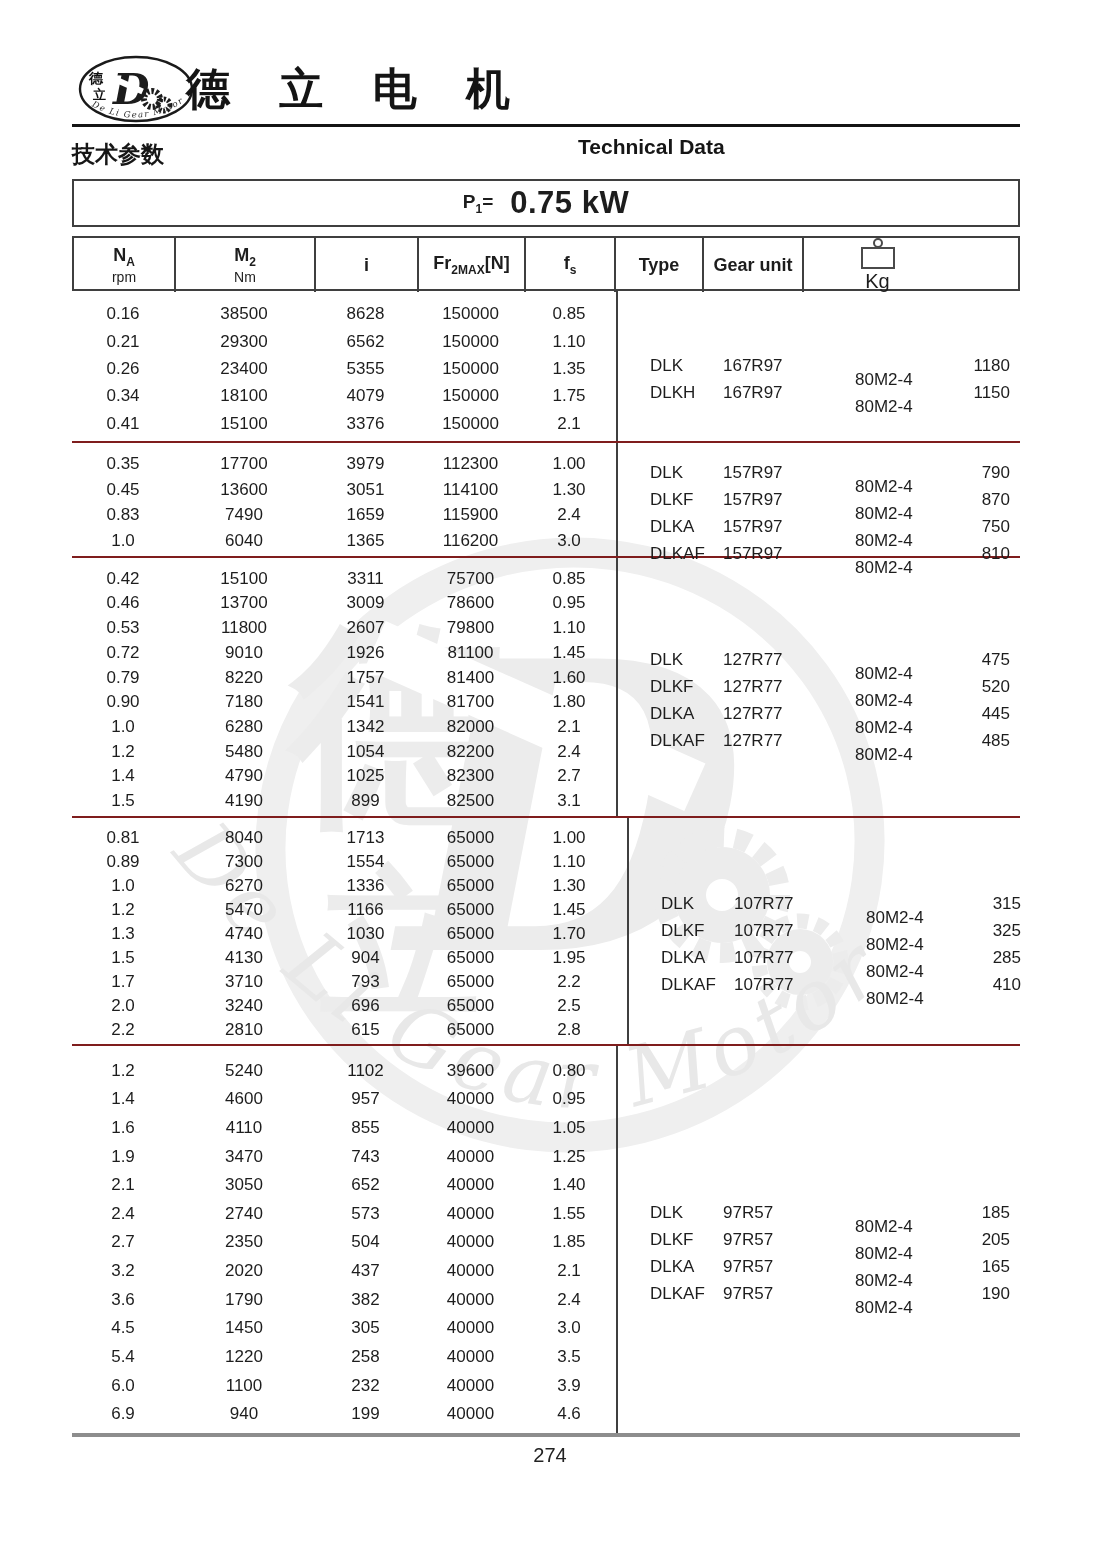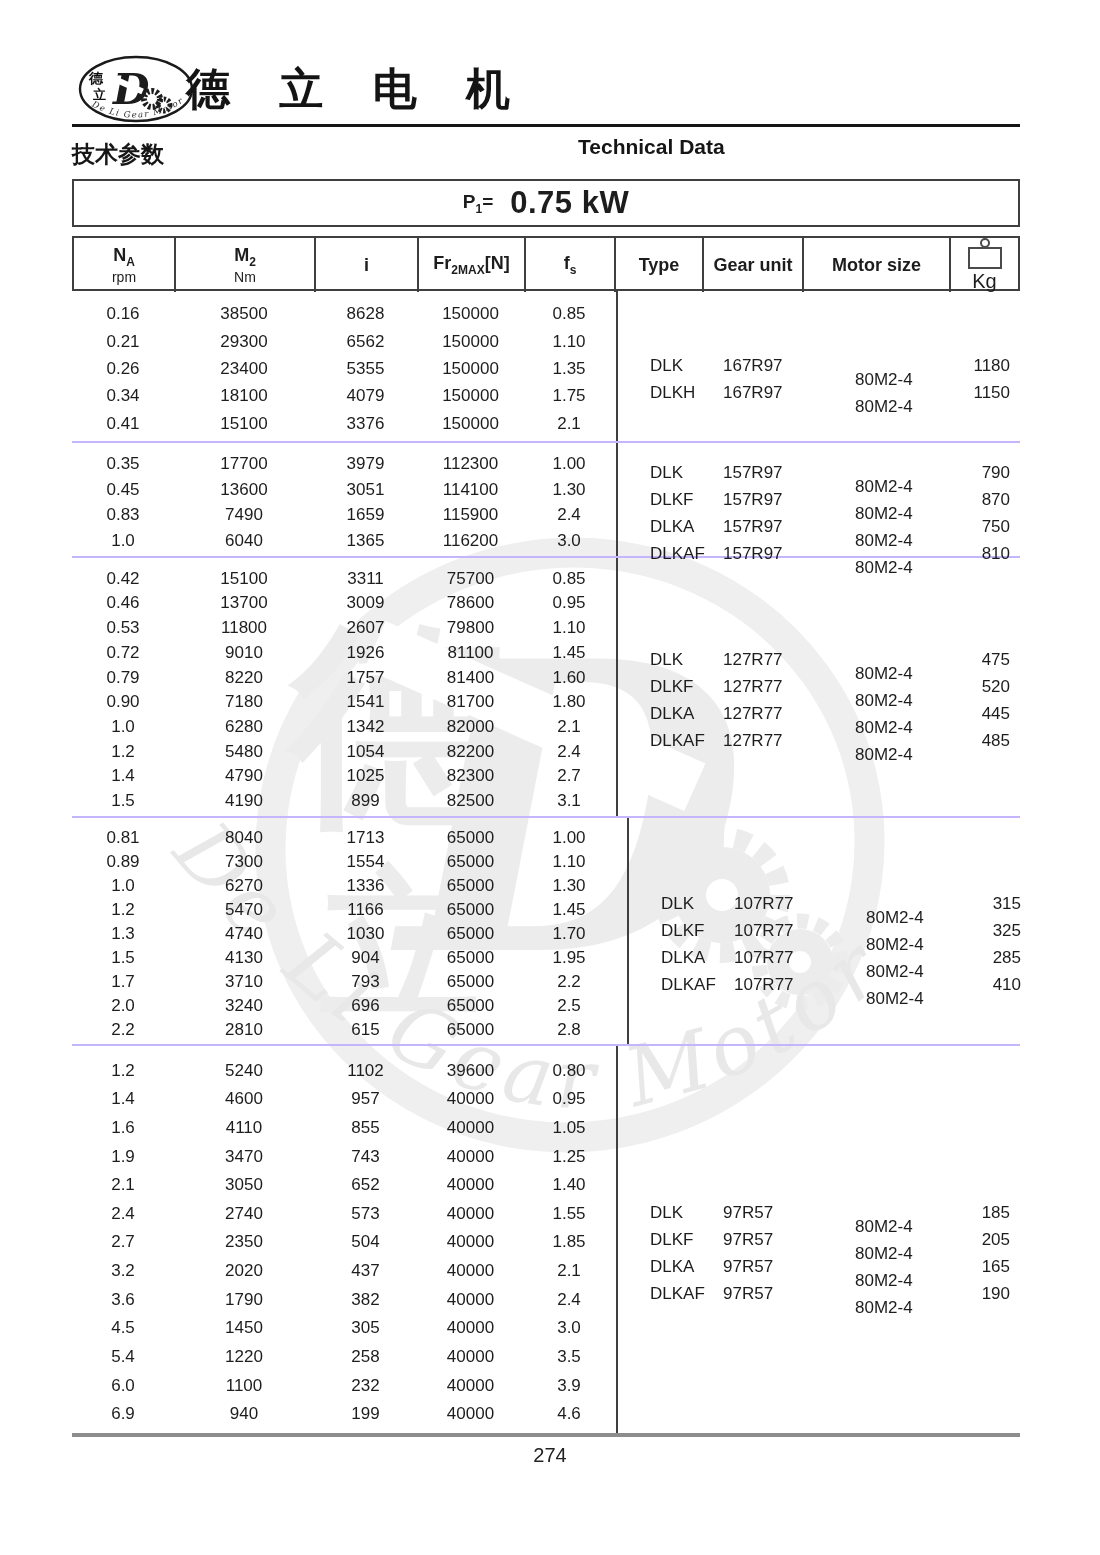--- a/index.html
+++ b/index.html
@@ -44,21 +44,21 @@
   .h-main { font-weight:bold; font-size:18px; }
   .h-main sub { font-size:12px; }
   .h-unit { font-size:14px; font-weight:normal; margin-top:1px; }
   .kg-icon { display:flex; flex-direction:column; align-items:center; }
   .kg-knob { width:6px; height:6px; border:2px solid #4a4a4a; border-radius:50%; background:#fff; }
   .kg-body { width:30px; height:18px; border:2px solid #4a4a4a; margin-top:-1px; background:#fff; }
   .kg-label { font-size:20px; margin-top:1px; }
 
   
   .tbody { position:absolute; left:72px; top:291px; width:948px; }
-  .group { display:flex; border-bottom:2px solid #c4b5fd; box-sizing:border-box; }
+  .group { display:flex; border-bottom:2px solid #7f1d1d; box-sizing:border-box; }
   .group:last-child { border-bottom:none; }
   .gleft {
     width:544px; display:flex; flex-direction:column; justify-content:space-evenly;
     box-sizing:border-box; padding-top:6px;
   }
   .gright {
     width:404px; border-left:2px solid #3f3f3f; box-sizing:border-box;
     display:flex; flex-direction:column; justify-content:center; padding-top:6px;
   }
   .drow { display:grid; grid-template-columns:102px 140px 103px 107px 90px; }
@@ -147,23 +147,20 @@
       <div class="hcell">
         <div class="h-main"><span>f</span><sub>s</sub></div>
       </div>
       <div class="hcell">
         <div class="h-main">Type</div>
       </div>
       <div class="hcell">
         <div class="h-main">Gear unit</div>
       </div>
       <div class="hcell">
-        <div class="h-main">Motor size</div>
-      </div>
-      <div class="hcell">
         <div class="kg-icon">
           <span class="kg-knob"></span>
             <span class="kg-body"></span>
         </div>
         <div class="kg-label">Kg</div>
       </div>
     </div>
 
     <div class="tbody" id="table-body">
         <div class="group" style="height: 152px;">

